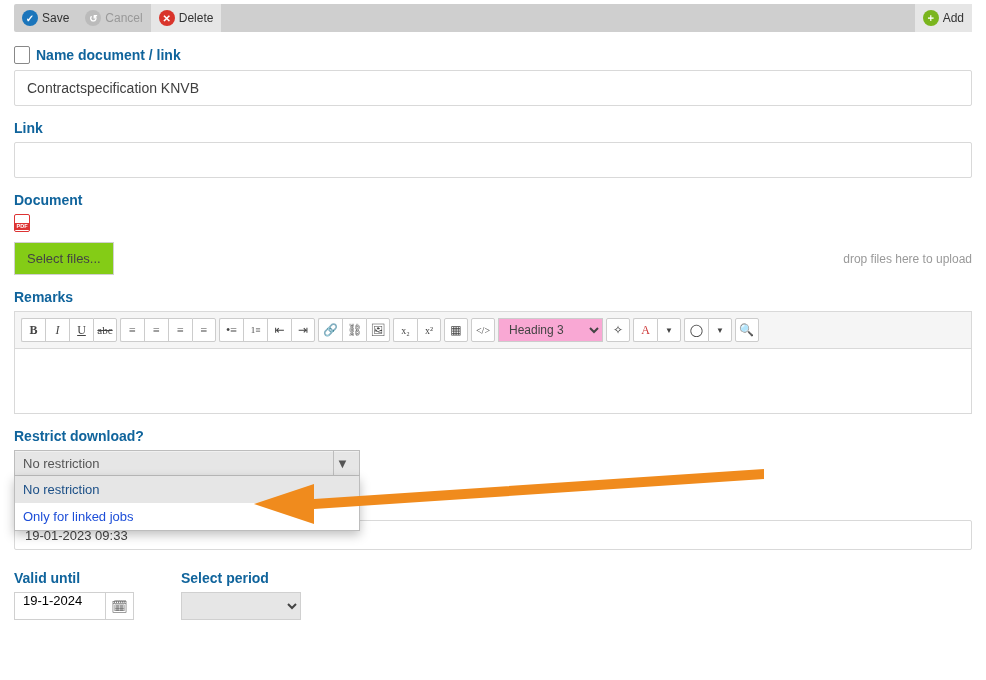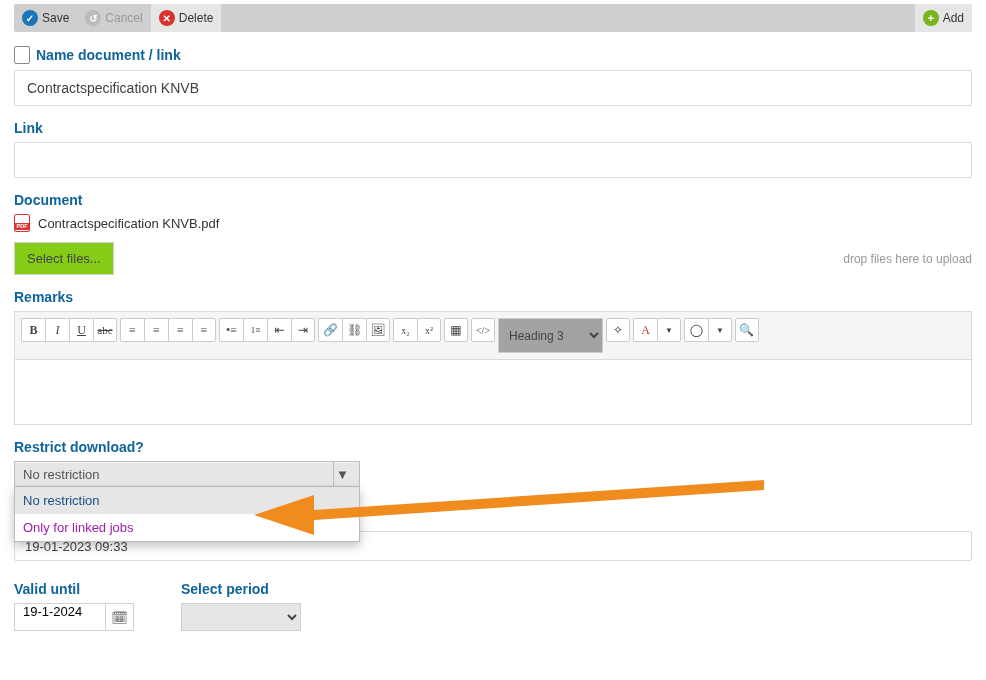--- a/index.html
+++ b/index.html
@@ -71,21 +71,21 @@
 .rte-btn{
   width:24px;height:24px;border:1px solid #ccc;background:#fff;border-radius:2px;
   display:inline-flex;align-items:center;justify-content:center;
   font-size:12px;cursor:pointer;color:#444;font-family:serif;
 }
 .rte-group{display:flex;}
 .rte-group .rte-btn{border-radius:0;border-right:none;}
 .rte-group .rte-btn:first-child{border-top-left-radius:2px;border-bottom-left-radius:2px;}
 .rte-group .rte-btn:last-child{border-right:1px solid #ccc;border-top-right-radius:2px;border-bottom-right-radius:2px;}
 .rte-select{
-  height:35px;border:1px solid #ccc;background:#a3a3a3;font-size:12px;
+  height:24px;border:1px solid #ccc;background:#f9a8d4;font-size:12px;
   padding:0 22px 0 6px;color:#444;
 }
 .rte-body{min-height:64px;background:#fff;}
 
 
 .dropdown-wrap{position:relative;width:346px;border-radius:6px;}
 .dropdown{
   width:100%;height:26px;border:1px solid #bdbdbd;background:#e6e6e6;
   display:flex;align-items:center;padding:0 8px;color:#555;font-size:13px;
   cursor:pointer;
@@ -93,21 +93,21 @@
 }
 .dropdown .caret{
   margin-left:auto;width:18px;height:24px;display:flex;align-items:center;justify-content:center;
   color:#555;border-left:1px solid #bdbdbd;
 }
 .dd-list{
   position:absolute;left:0;top:26px;width:100%;background:#fff;
   border:1px solid #bdbdbd;border-top:none;
   box-shadow:0 4px 10px rgba(0,0,0,.25);z-index:5;
 }
-.dd-item{padding:6px 8px;font-size:13px;color:#a21caf;cursor:pointer;}
+.dd-item{padding:6px 8px;font-size:13px;color:#1d4ed8;cursor:pointer;}
 .dd-item.selected{background:#e6e6e6;color:#1b4f87;}
 
 .under-drop-field{
   margin-top:44px;width:100%;height:30px;border:1px solid #d9d9d9;padding:0 10px;
   font-size:13px;color:#444;display:flex;align-items:center;border-radius:2px;
   position:relative;z-index:1;
 }
 
 .row-two{display:flex;gap:12px;}
 .date-input-wrap{display:flex;align-items:flex-start;border:1px solid #d0d0d0;height:28px;width:120px;}
@@ -161,21 +161,20 @@
     <span>Link</span>
   </div>
   <input class="text-input" value="" style="">
 
   
   <div class="section-label">
     <span>Document</span>
   </div>
   <div class="file-row">
     <span class="pdf-icon"></span>
-    <span>Contractspecification KNVB.pdf</span>
   </div>
   <div class="upload-row">
     <button class="select-files">Select files...</button>
     <span class="drop-hint">drop files here to upload</span>
   </div>
 
   
   <div class="section-label">
     <span>Remarks</span>
   </div>

